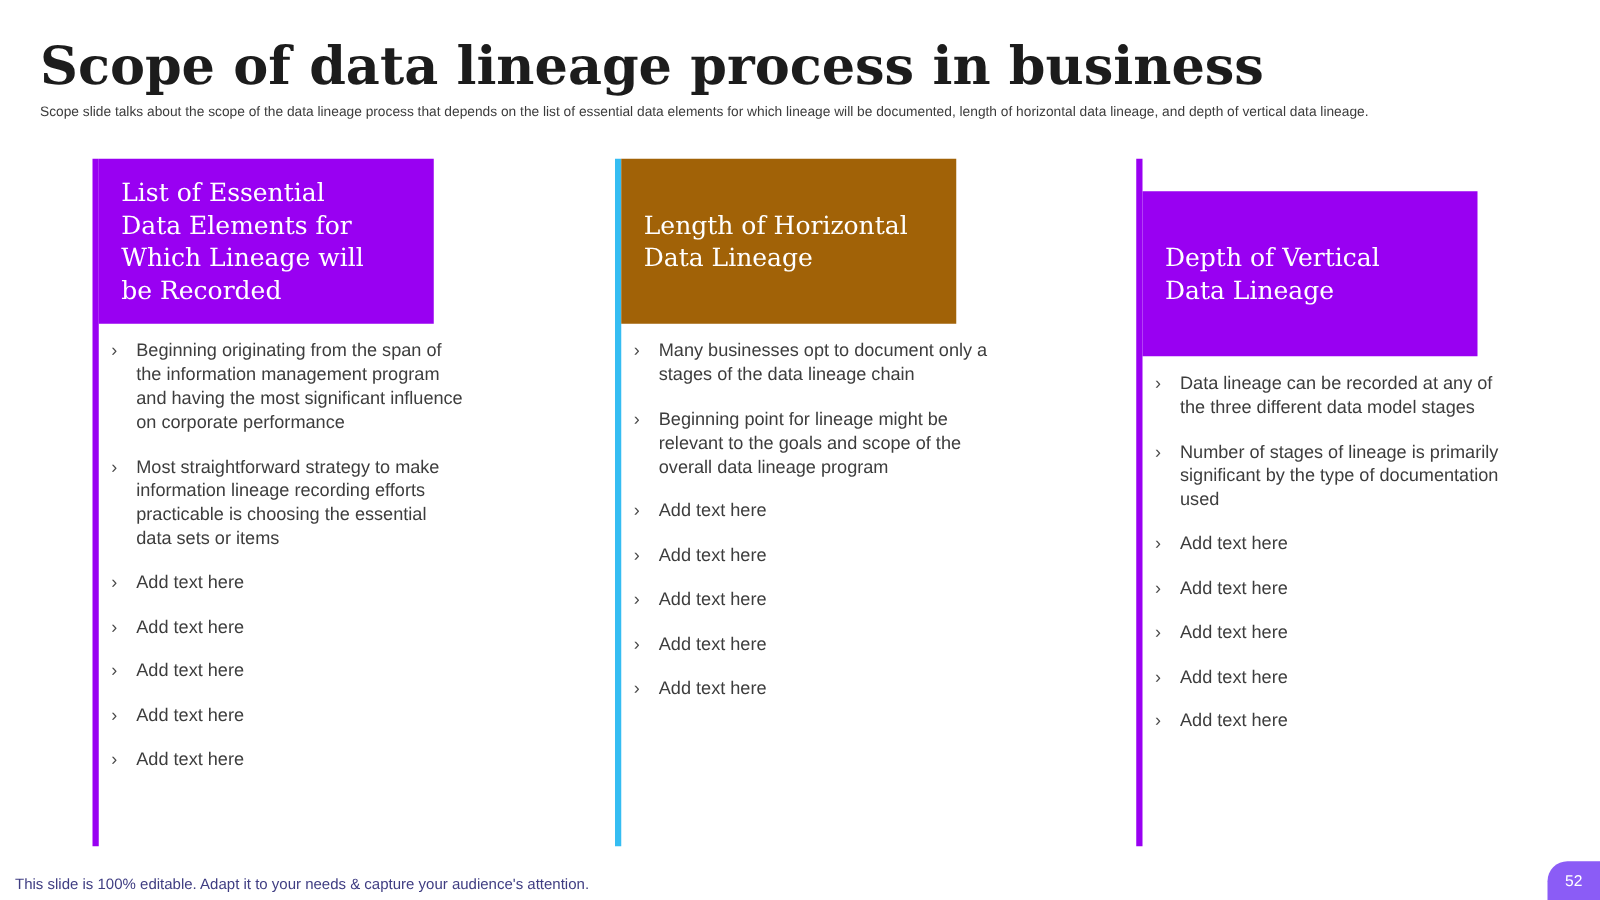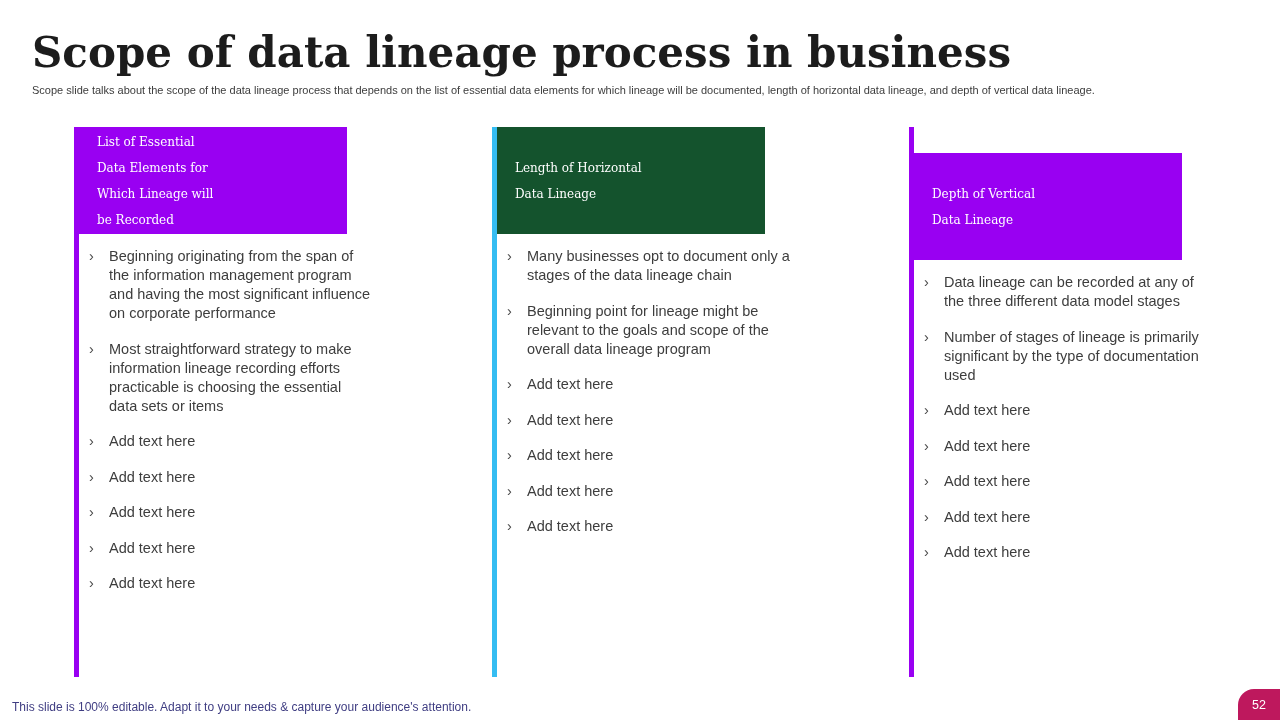--- a/index.html
+++ b/index.html
@@ -21,26 +21,26 @@
   }
   .columns { position: absolute; top: 127px; left: 0; width: 1280px; height: 550px; }
   .column {
     position: absolute; top: 0; width: 300px; height: 550px;
     border-left: 5px solid #9900f2; box-sizing: border-box;
   }
   .column:nth-child(1) { left: 74px; }
   .column:nth-child(2) { left: 492px; }
   .column:nth-child(3) { left: 909px; }
   .column-header {
-    width: 268px; height: 107px;
+    width: 268px; height: 132px;
     display: flex; align-items: center; box-sizing: border-box;
     padding-left: 18px; padding-right: 6px;
     color: #ffffff;
     font-family: "DejaVu Serif", "Liberation Serif", serif;
-    font-size: 12px; line-height: 26px;
+    font-size: 20px; line-height: 26px;
     white-space: pre-line;
   }
   .bullet-list { list-style: none; margin: 13px 0 0 0; padding: 0 0 0 10px; }
   .bullet-list li {
     display: flex; margin-bottom: 16.5px;
     font-size: 14.5px; line-height: 19px; color: #3d3d3d;
   }
   .marker { flex: 0 0 20px; color: #4a4a4a; }
   .btext { flex: 1; padding-right: 2px; }
   .footer {
@@ -92,21 +92,21 @@
           <span class="btext">Add text here</span>
         </li>
         <li>
           <span class="marker">›</span>
           <span class="btext">Add text here</span>
         </li>
       </ul>
   </section>
 
   <section class="column" style="border-left-color: rgb(53, 189, 242);">
-    <header class="column-header" style="background-color: #14532d;">Length of Horizontal
+    <header class="column-header" style="background-color: #a16207;">Length of Horizontal
 Data Lineage</header>
     <ul class="bullet-list">
         <li>
           <span class="marker">›</span>
           <span class="btext">Many businesses opt to document only a stages of the data lineage chain</span>
         </li>
         <li>
           <span class="marker">›</span>
           <span class="btext">Beginning point for lineage might be relevant to the goals and scope of the overall data lineage program</span>
         </li>
@@ -163,13 +163,13 @@
         </li>
         <li>
           <span class="marker">›</span>
           <span class="btext">Add text here</span>
         </li>
       </ul>
   </section>
 </div>
 
 <div class="footer">This slide is 100% editable. Adapt it to your needs &amp; capture your audience's attention.</div>
-<div class="page-badge" style="background-color: #be185d;">52</div>
+<div class="page-badge" style="background-color: #8b5cf6;">52</div>
 
 </body></html>

